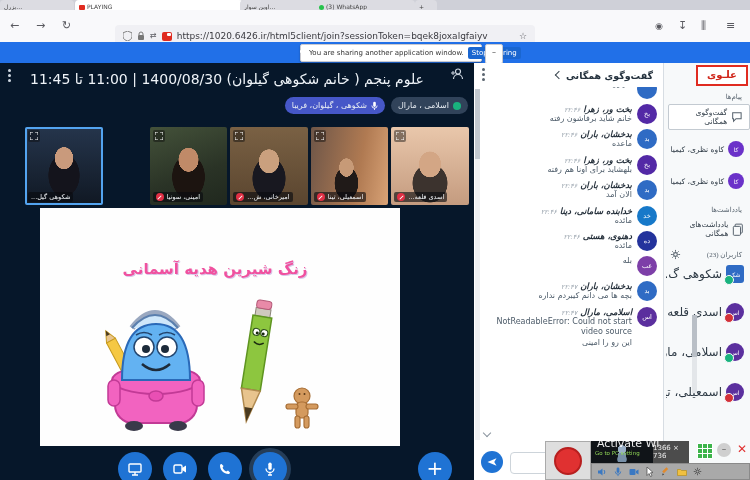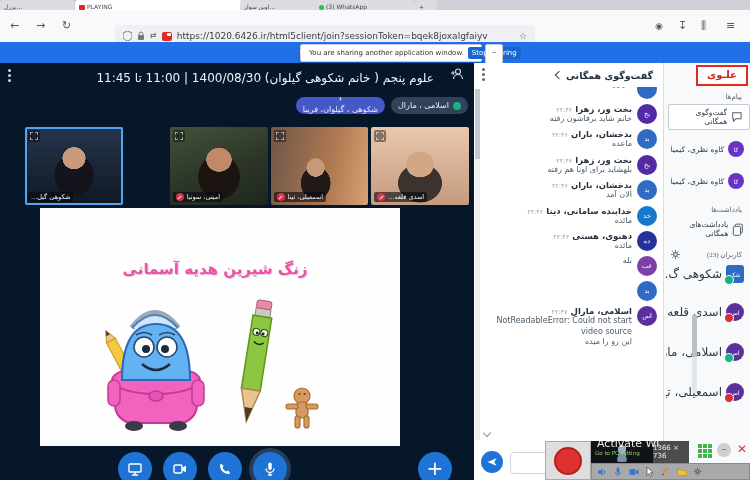--- a/index.html
+++ b/index.html
@@ -25,21 +25,21 @@
   #sharebox{top:44px;left:300px;width:182px;height:18px;background:#fff;border:1px solid #c9c9cf;border-radius:2px;
             display:flex;align-items:center;gap:4px;padding:0 4px;box-sizing:border-box;box-shadow:0 1px 2px rgba(0,0,0,.3);}
   #sharetext{font-size:7px;color:#333;white-space:nowrap;}
   #stopshare{background:#1a66d0;color:#fff;font-size:7px;border-radius:2px;padding:2px 4px;white-space:nowrap;}
   #shareminbox{top:44px;left:485px;width:16px;height:18px;background:#fff;border:1px solid #c9c9cf;border-radius:2px;
                font-size:8px;color:#555;text-align:center;line-height:16px;}
   
   #app{top:63px;left:0;width:750px;height:417px;background:#06172a;}
   
   #main{position:absolute;left:0;top:0;width:474px;height:417px;}
-  #mtitle{position:absolute;top:8px;left:30px;right:40px;text-align:right;color:#eef3f8;font-size:12px;direction:rtl;white-space:nowrap;overflow:hidden;}
+  #mtitle{position:absolute;top:8px;left:30px;right:40px;text-align:left;color:#eef3f8;font-size:14px;direction:rtl;white-space:nowrap;overflow:hidden;}
   #kebab-main{position:absolute;left:8px;top:6px;}
   .kdots,.kdots:before,.kdots:after{width:3px;height:3px;border-radius:50%;background:#cfd8e2;}
   .kdots{position:relative;}
   .kdots:before,.kdots:after{content:"";position:absolute;left:0;}
   .kdots:before{top:5px;} .kdots:after{top:10px;}
   #person-ico{position:absolute;right:10px;top:5px;}
   #pills{position:absolute;top:34px;right:6px;display:flex;direction:rtl;gap:6px;}
   .pill{height:17px;border-radius:9px;display:flex;align-items:center;gap:4px;padding:0 7px;
         color:#e8edf3;font-size:8px;direction:rtl;white-space:nowrap;}
   .dot{width:8px;height:8px;border-radius:50%;}
@@ -73,21 +73,21 @@
   #chat{position:absolute;left:474px;top:0;width:190px;height:417px;background:#fff;border-right:1px solid #d7dde3;box-sizing:border-box;}
   #chat-header{position:relative;height:24px;direction:rtl;display:flex;align-items:center;gap:4px;padding:0 10px;}
   #chat-title{font-size:9.5px;font-weight:bold;color:#24313d;}
   .chev{width:5px;height:5px;border-left:1.5px solid #39454f;border-bottom:1.5px solid #39454f;transform:rotate(45deg);}
   #kebab-chat{position:absolute;left:8px;top:5px;}
   .kdots.dark,.kdots.dark:before,.kdots.dark:after{background:#5a6570;}
   #msgs{position:absolute;top:24px;left:8px;right:0;bottom:36px;direction:rtl;overflow:hidden;}
   .msg{display:flex;gap:5px;margin:0 6px 5px 2px;}
   .av{width:20px;height:20px;border-radius:50%;color:#fff;font-size:6.5px;display:flex;align-items:center;justify-content:center;flex-shrink:0;}
   .mbody{flex:1;min-width:0;}
-  .mname{font-size:8.5px;font-weight:bold;color:#27323d;white-space:nowrap;}
+  .mname{font-size:8.5px;font-weight:bold;color:#27323d;white-space:nowrap;font-style:italic;}
   .mtime{font-size:6.5px;color:#9aa4ae;font-weight:normal;margin-right:3px;}
   .mtext{font-size:8px;color:#4b5a68;line-height:1.3;}
   .mtext.ltr{direction:ltr;text-align:right;}
   #chat-scroll{position:absolute;left:1px;top:26px;width:5px;bottom:40px;background:#eef0f2;}
   #chat-thumb{position:absolute;left:0;top:0;width:5px;height:70px;background:#c3c9d0;}
   #scroll-down{position:absolute;left:10px;bottom:44px;}
   .chev.down{transform:rotate(-45deg);border-color:#8a949e;}
   #chat-input-row{position:absolute;left:0;right:0;bottom:0;height:36px;}
   #send-btn{position:absolute;left:7px;bottom:7px;width:22px;height:22px;border-radius:50%;background:#1f73d4;
             display:flex;align-items:center;justify-content:center;}
@@ -196,21 +196,21 @@
       <circle cx="8" cy="3.5" r="2.5" fill="none" stroke="#cfd8e2" stroke-width="1.2"></circle>
       <path d="M3.5 11 a4.5 4.5 0 0 1 9 0" fill="none" stroke="#cfd8e2" stroke-width="1.2"></path>
       <path d="M1 5 h4 M3 3 v4" stroke="#cfd8e2" stroke-width="1"></path>
     </svg>
 
     <div id="pills">
       <div class="pill" style="background: rgb(49, 67, 90);">
         <span class="dot" style="background: rgb(25, 179, 126);"></span>
         <span>اسلامی ، مارال</span>
       </div>
-      <div class="pill" style="background: rgb(70, 87, 200); flex-direction: column;">
+      <div class="pill" style="background: rgb(70, 87, 200);">
         <svg width="7" height="10" viewBox="0 0 8 11">
           <rect x="2.5" y="0.5" width="3" height="6" rx="1.5" fill="#fff"></rect>
           <path d="M1 5 a3 3 0 0 0 6 0 M4 8 v2" stroke="#fff" stroke-width="1" fill="none"></path>
         </svg>
         <span>شکوهی ، گیلوان، فریبا</span>
       </div>
     </div>
 
     <div id="videos">
       <div class="vid v1 active">
@@ -224,20 +224,31 @@
           </span>
       </div>
       <div class="vid v2">
         <span class="fsico">
           <svg width="8" height="8" viewBox="0 0 8 8">
               <path d="M0 3 V0 H3 M5 0 H8 V3 M8 5 V8 H5 M3 8 H0 V5" fill="none" stroke="#fff" stroke-width="1"></path>
             </svg>
         </span>
         <span class="vtag">
           <span>امینی، سونیا</span>
+          <span class="mutebadge" style="background: rgb(224, 47, 68);"></span>
+        </span>
+      </div>
+      <div class="vid v3">
+        <span class="fsico">
+          <svg width="8" height="8" viewBox="0 0 8 8">
+              <path d="M0 3 V0 H3 M5 0 H8 V3 M8 5 V8 H5 M3 8 H0 V5" fill="none" stroke="#fff" stroke-width="1"></path>
+            </svg>
+        </span>
+        <span class="vtag">
+          <span>امیرخانی، ش...</span>
           <span class="mutebadge" style="background: rgb(224, 47, 68);"></span>
         </span>
       </div>
       <div class="vid v4">
         <span class="fsico">
           <svg width="8" height="8" viewBox="0 0 8 8">
               <path d="M0 3 V0 H3 M5 0 H8 V3 M8 5 V8 H5 M3 8 H0 V5" fill="none" stroke="#fff" stroke-width="1"></path>
             </svg>
         </span>
         <span class="vtag">
@@ -400,27 +411,31 @@
         </div>
       </div>
       <div class="msg">
         <span class="av" style="background: rgb(125, 63, 168);">عب</span>
         <div class="mbody">
           <div class="mtext">بله</div>
         </div>
       </div>
       <div class="msg">
         <span class="av" style="background: rgb(47, 107, 196);">بد</span>
+        <div class="mbody">
+          <div class="mname"><span>بدخشان، باران</span><span class="mtime">۲۲:۴۷</span></div>
+          <div class="mtext">بچه ها می دانم کیبردم نداره</div>
+        </div>
       </div>
       <div class="msg">
         <span class="av" style="background: rgb(91, 47, 158);">اس</span>
         <div class="mbody">
           <div class="mname"><span>اسلامی، مارال</span><span class="mtime">۲۲:۴۷</span></div>
           <div class="mtext ltr">NotReadableError: Could not start video source</div>
-          <div class="mtext">این رو را میده</div>
+          <div class="mtext">این رو را امینی</div>
         </div>
       </div>
     </div>
 
     <div id="chat-scroll">
         <div id="chat-thumb"></div>
       </div>
     <span id="scroll-down" class="chev down"></span>
 
     <div id="chat-input-row">

